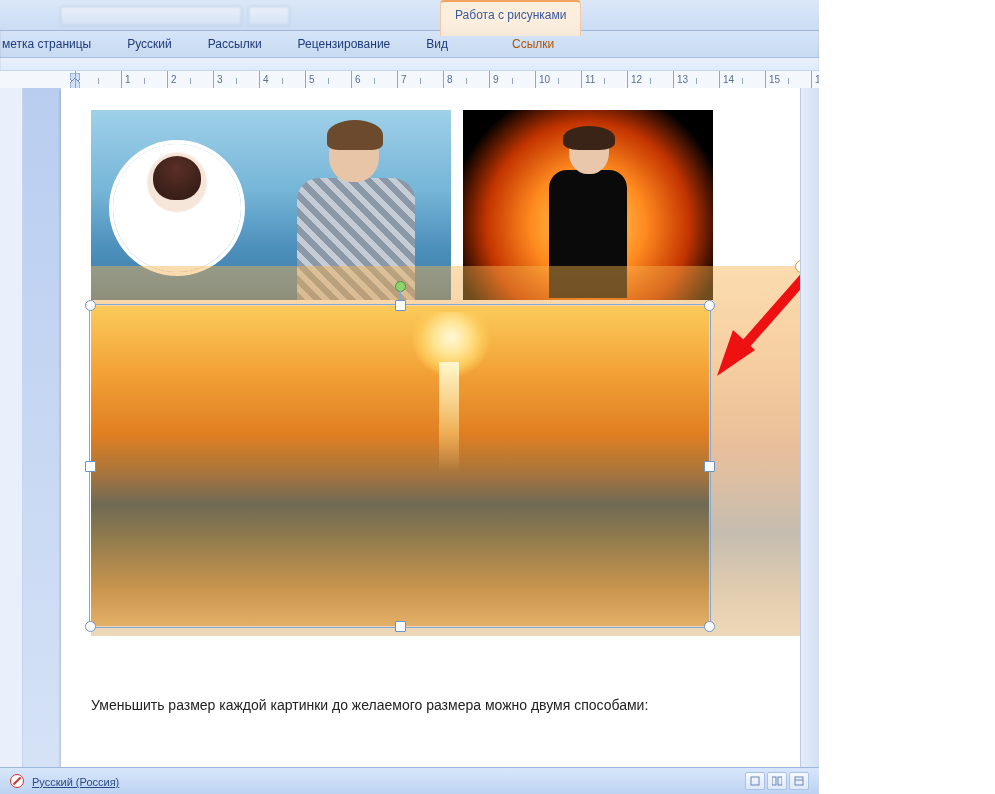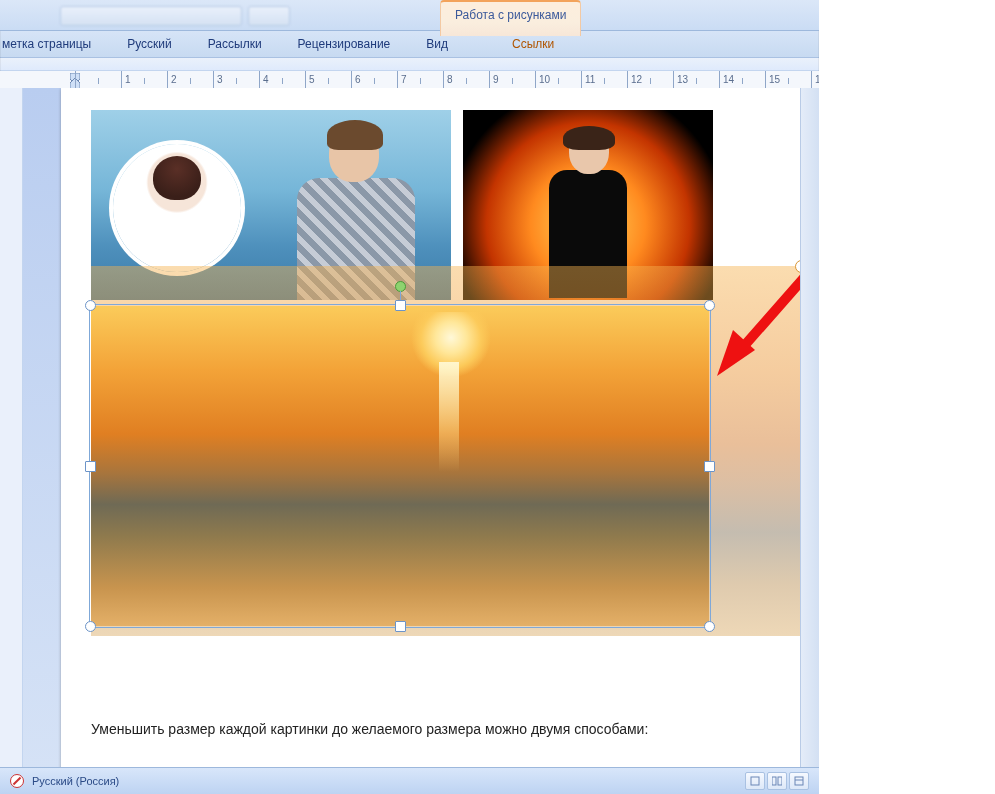--- a/index.html
+++ b/index.html
@@ -45,27 +45,27 @@
   .reflect{position:absolute;left:348px;top:56px;width:20px;height:110px;background:linear-gradient(180deg,rgba(255,248,210,.95),rgba(255,230,150,.5) 60%,rgba(255,230,150,0));}
   .sel-box{position:absolute;left:-2px;top:-2px;right:-2px;bottom:-2px;border:1px solid #7fa8d8;pointer-events:none;}
   .hnd{position:absolute;width:9px;height:9px;background:#fff;border:1px solid #6c94c8;border-radius:50%;}
   .hnd.sq{border-radius:1px;}
   .h-tl{left:-5px;top:-5px;} .h-tr{right:-5px;top:-5px;} .h-bl{left:-5px;bottom:-5px;} .h-br{right:-5px;bottom:-5px;}
   .h-tm{left:50%;top:-5px;margin-left:-5px;} .h-bm{left:50%;bottom:-5px;margin-left:-5px;}
   .h-lm{left:-5px;top:50%;margin-top:-5px;} .h-rm{right:-5px;top:50%;margin-top:-5px;}
   .rotate{position:absolute;left:50%;top:-24px;margin-left:-5px;width:9px;height:9px;border:1px solid #4a9a3a;background:#8ed36f;border-radius:50%;}
   .rotate::after{content:"";position:absolute;left:4px;top:9px;width:1px;height:13px;background:#7fa8d8;}
   .crop-hnd{position:absolute;right:-6px;top:-6px;width:11px;height:11px;background:#fff;border:1px solid #d99635;border-radius:50%;}
-  .body-text{margin-top:94px;font-size:14px;color:#222;line-height:1.4;}
+  .body-text{margin-top:70px;font-size:14px;color:#222;line-height:1.4;}
   .arrow{position:absolute;left:690px;top:120px;pointer-events:none;}
   .paste-icon{position:absolute;right:56px;top:582px;width:18px;height:18px;border:1px solid #b9a35a;background:linear-gradient(#fdf6d8,#efe0a2);border-radius:2px;}
   .paste-icon::before{content:"";position:absolute;left:3px;top:3px;width:10px;height:10px;background:#fff;border:1px solid #8aa2d4;}
   .vscroll{position:absolute;right:0;top:0;bottom:0;width:18px;background:linear-gradient(90deg,#e4ecf8,#d3e0f3);border-left:1px solid #b9cbe6;}
   .statusbar{position:absolute;left:0;right:0;bottom:0;height:26px;background:linear-gradient(#d8e6fa,#bdd3f2);border-top:1px solid #9db8dc;display:flex;align-items:center;justify-content:space-between;padding:0 10px;color:#2a4a86;font-size:11px;}
-  .status-left{display:flex;align-items:center;gap:8px;}
+  .status-left{display:flex;align-items:flex-end;gap:8px;text-decoration:underline;}
   .lang-icon{width:14px;height:14px;position:relative;}
   .lang-icon::before{content:"";position:absolute;inset:0;border-radius:50%;border:1px solid #c33;background:#fff;}
   .lang-icon::after{content:"";position:absolute;left:2px;top:6px;width:10px;height:2px;background:#c33;transform:rotate(-45deg);}
   .view-btns{display:flex;gap:2px;}
   .view-btn{width:18px;height:16px;background:linear-gradient(#f6f9ff,#dde8f8);border:1px solid #a9c1e2;border-radius:2px;display:flex;align-items:center;justify-content:center;}
   .view-btn svg{display:block;}
   .round{position:absolute;inset:-8px;border:8px solid transparent;border-radius:18px;box-shadow:inset 0 0 0 1px rgba(0,0,0,.05);pointer-events:none;}
 </style>
 </head>
 <body>

